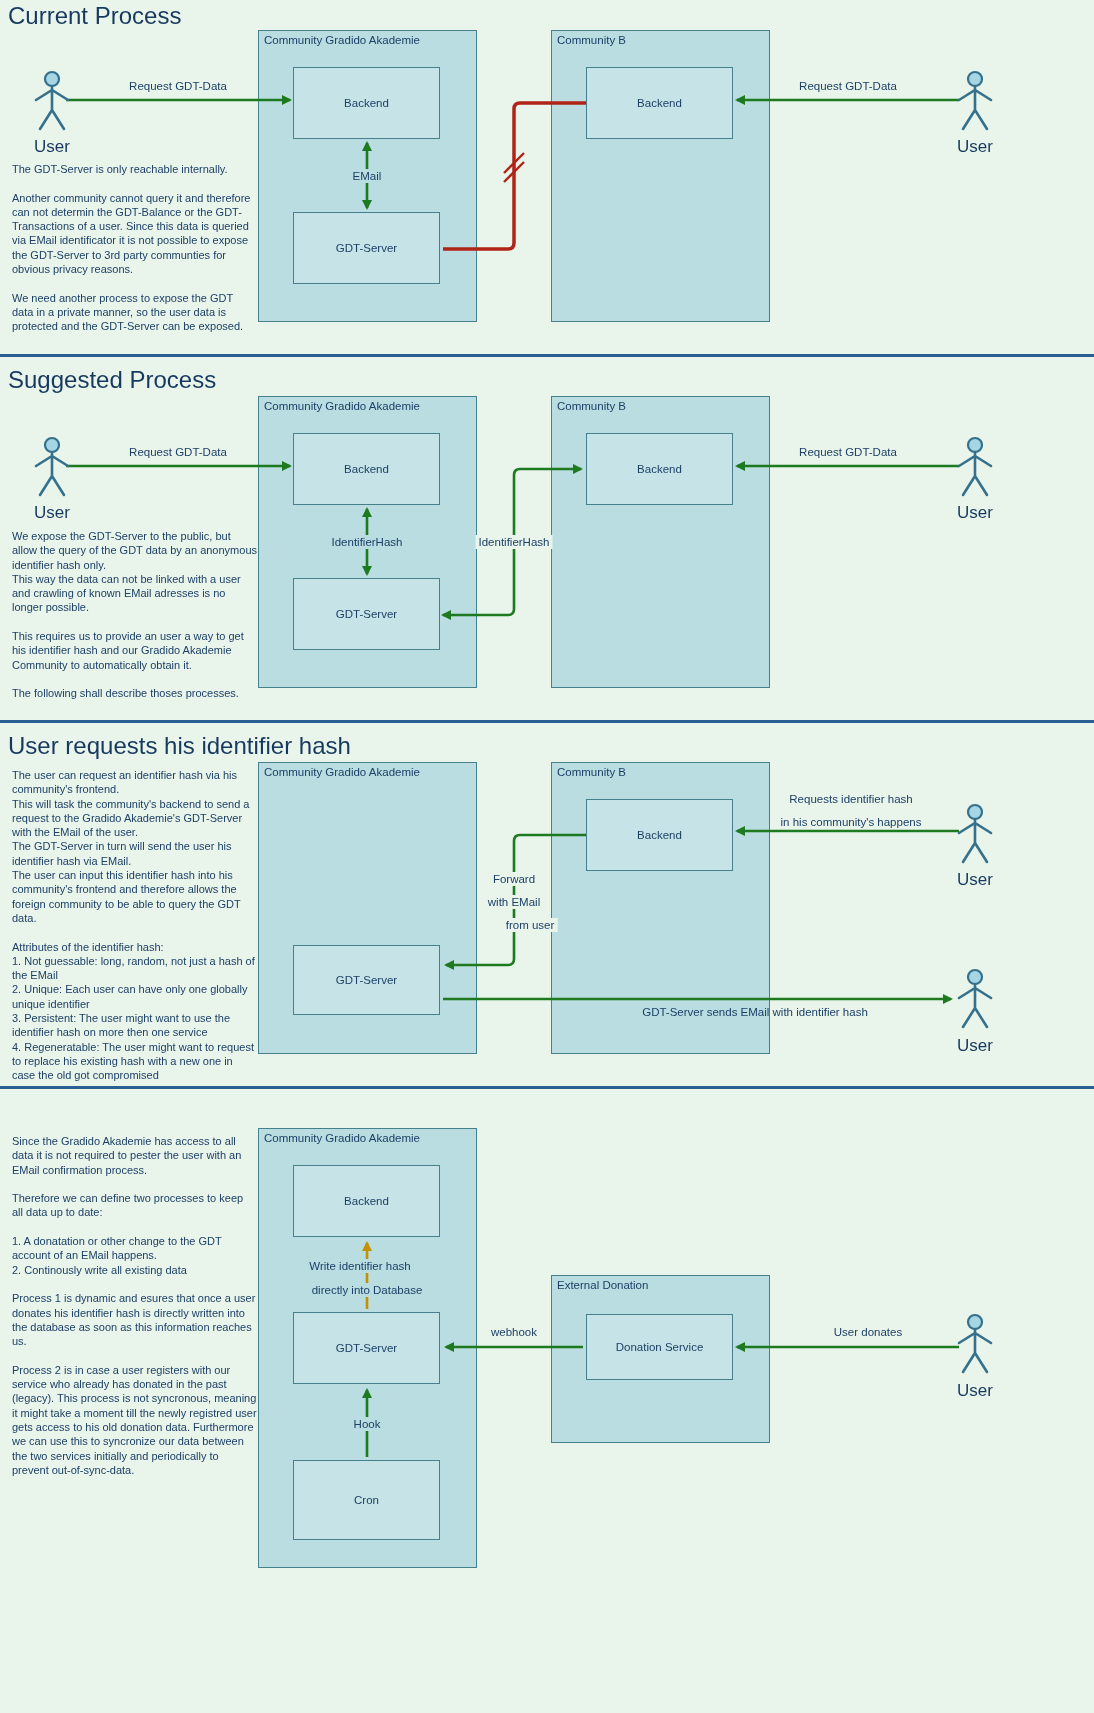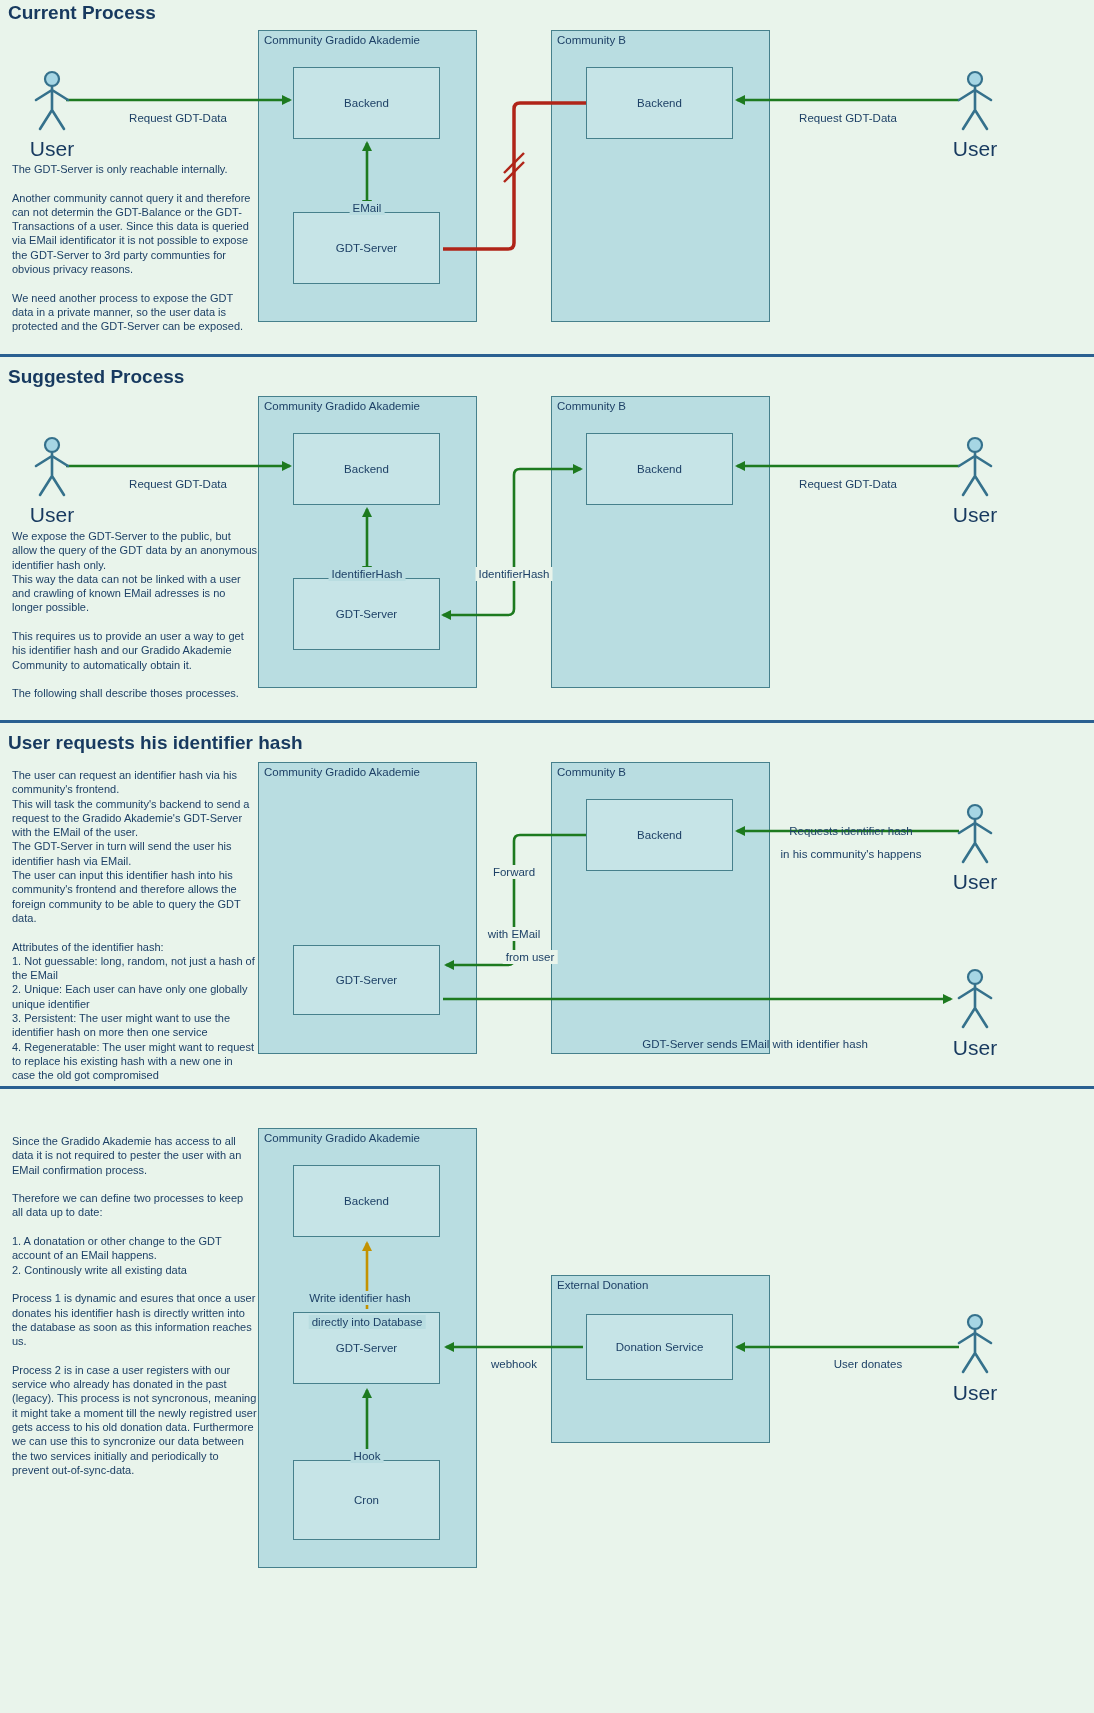--- a/index.html
+++ b/index.html
@@ -5,33 +5,33 @@
   * { margin:0; padding:0; box-sizing:border-box; }
   :root{
     --background:#e9f4eb; --container-fill:#b9dde1; --container-border:#46808c;
     --node-fill:#c6e4e7; --heading:#17395f; --text:#1d4066;
     --arrow-green:#1d7a1f; --arrow-red:#b02418; --arrow-orange:#c39200;
     --separator:#2a6091; --actor-stroke:#35718c; --actor-head-fill:#a6d6e4;
   }
   html,body{ background:var(--background); }
   .page{ position:relative; width:1094px; height:1713px; background:var(--background);
          font-family:"Liberation Sans","DejaVu Sans",sans-serif; overflow:hidden; }
-  .sec-title{ position:absolute; z-index:4; font-size:19px; font-weight:700; color:var(--heading); }
+  .sec-title{ position:absolute; z-index:4; font-size:24px; font-weight:400; color:var(--heading); }
   .body-text{ position:absolute; z-index:4; width:245px; font-size:11px; line-height:1.3;
               color:var(--text); white-space:pre-wrap; }
   .cbox{ position:absolute; z-index:1; background:var(--container-fill); border:1px solid var(--container-border); }
   .cbox-label{ position:absolute; top:3px; left:5px; font-size:11.5px; color:var(--text); }
   .node{ position:absolute; z-index:2; background:var(--node-fill); border:1px solid var(--container-border);
          display:flex; align-items:center; justify-content:center; font-size:11.5px; color:var(--text); text-align:center; }
   .overlay{ position:absolute; left:0; top:0; z-index:3; pointer-events:none; }
   .lbl{ position:absolute; z-index:4; font-size:11.5px; color:var(--text); transform:translateX(-50%);
-        white-space:nowrap; text-align:center;margin-top:32px; }
+        white-space:nowrap; text-align:center; }
   .bgbox{ background:var(--container-fill); padding:1px 3px; }
   .bgpage{ background:var(--background); padding:1px 3px; }
-  .user-label{ position:absolute; z-index:4; font-size:21px; color:var(--heading); transform:translateX(-50%); }
+  .user-label{ position:absolute; z-index:4; font-size:17px; color:var(--heading); transform:translateX(-50%); }
   .actor{ position:absolute; z-index:4; width:44px; height:62px; }
   .sep{ position:absolute; left:0; width:1094px; height:3px; background:var(--separator); z-index:4; }
   .stroke-g{ stroke:var(--arrow-green); stroke-width:2.6; fill:none; }
   .stroke-r{ stroke:var(--arrow-red); stroke-width:3.5; fill:none; stroke-linejoin:round; }
   .stroke-r2{ stroke:var(--arrow-red); stroke-width:2.4; fill:none; }
   .stroke-o{ stroke:var(--arrow-orange); stroke-width:2.6; fill:none; }
   .head-g{ fill:var(--arrow-green); }
   .head-o{ fill:var(--arrow-orange); }
   .actor-line{ stroke:var(--actor-stroke); stroke-width:2.6; fill:none; stroke-linecap:round; }
   .actor-head{ stroke:var(--actor-stroke); stroke-width:2.2; fill:var(--actor-head-fill); }
@@ -162,21 +162,21 @@
       <span>Backend</span>
     </div>
 
   <div class="lbl" style="left:851px;top:793px">Requests identifier hash</div>
   <div class="lbl" style="left:851px;top:816px">in his community's happens</div>
   <svg class="actor" viewBox="0 0 44 62" style="left:953px;top:803px">
       <use href="#actor-sym"></use>
     </svg>
   <div class="user-label" style="left:975px;top:870px">User</div>
 
-  <div class="lbl bgpage" style="left:514px;top:833px">Forward</div>
+  <div class="lbl bgpage" style="left:514px;top:872px">Forward</div>
   <div class="lbl bgpage" style="left:514px;top:895px">with EMail</div>
   <div class="lbl bgpage" style="left:530px;top:918px">from user</div>
 
   <div class="lbl" style="left:755px;top:1006px">GDT-Server sends EMail with identifier hash</div>
   <svg class="actor" viewBox="0 0 44 62" style="left:953px;top:968px">
       <use href="#actor-sym"></use>
     </svg>
   <div class="user-label" style="left:975px;top:1036px">User</div>
 
   <div class="sep" style="top:1086px"></div>

